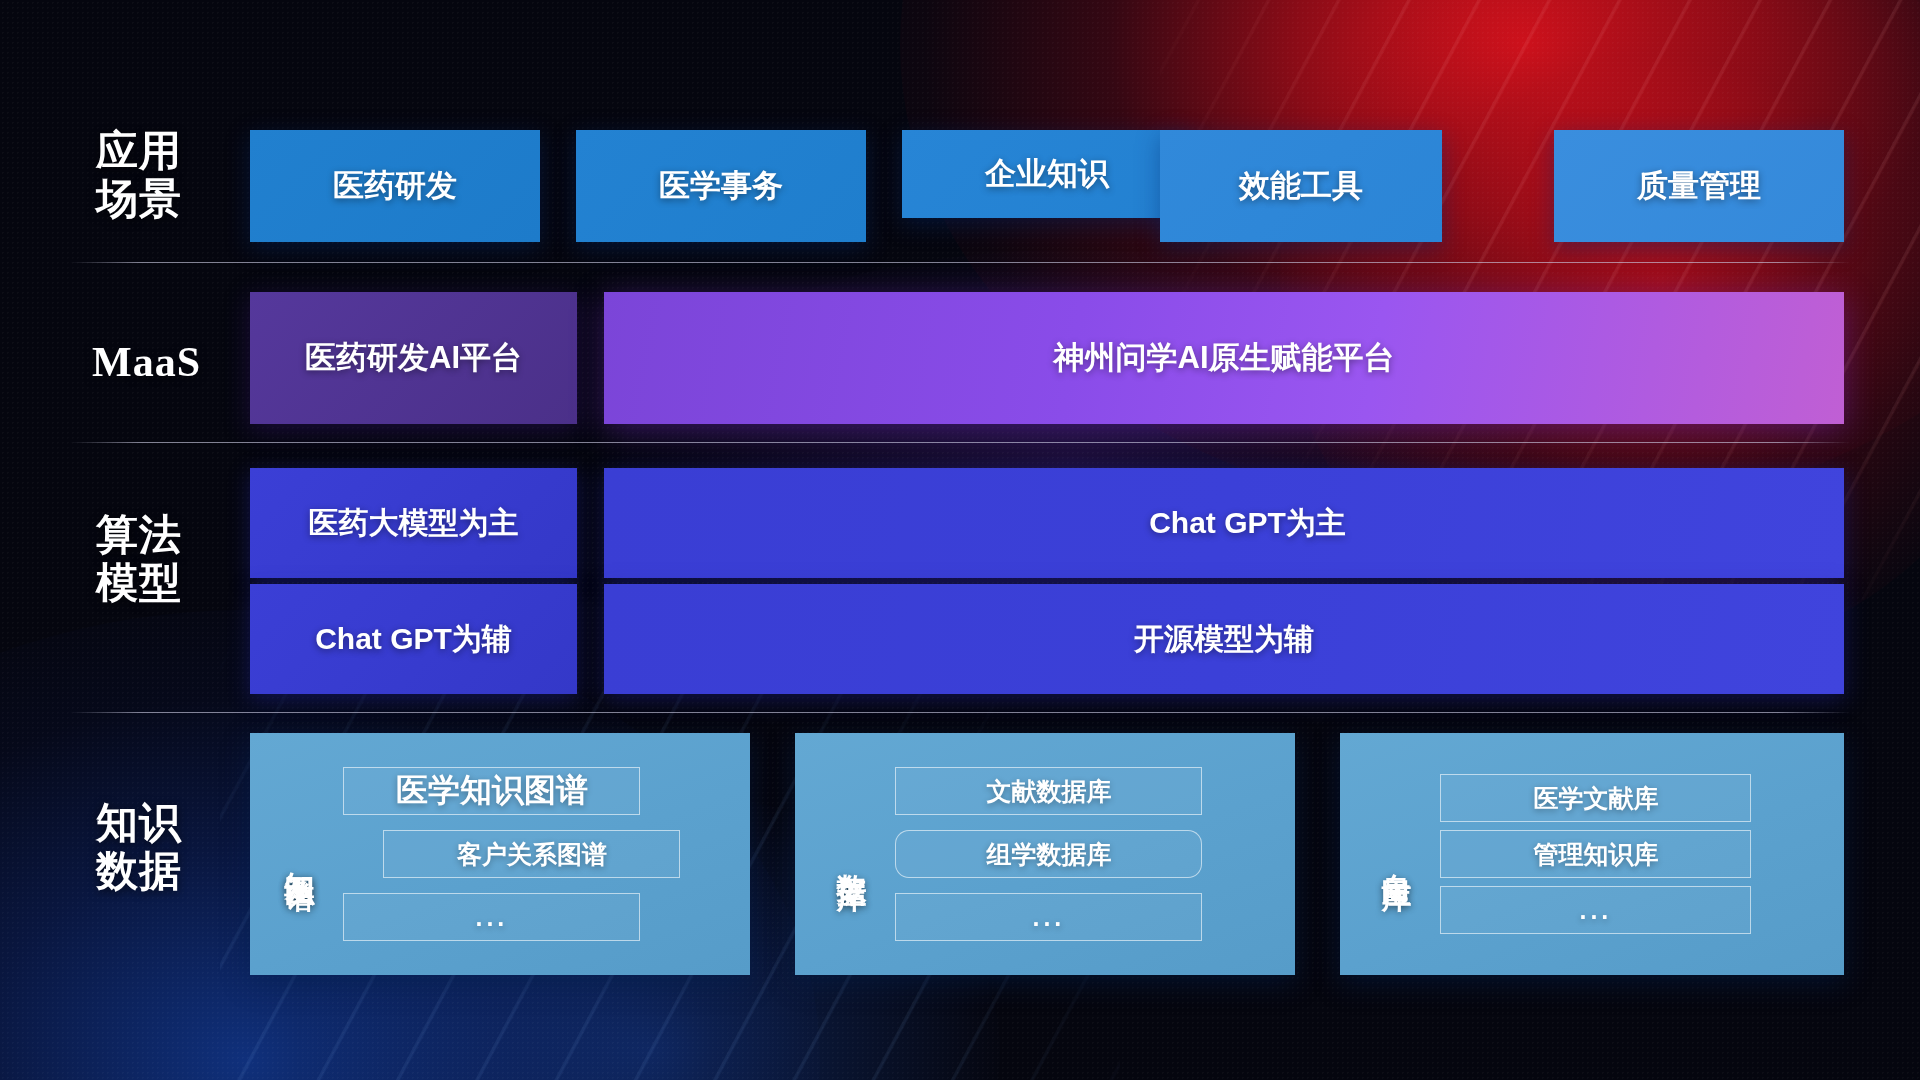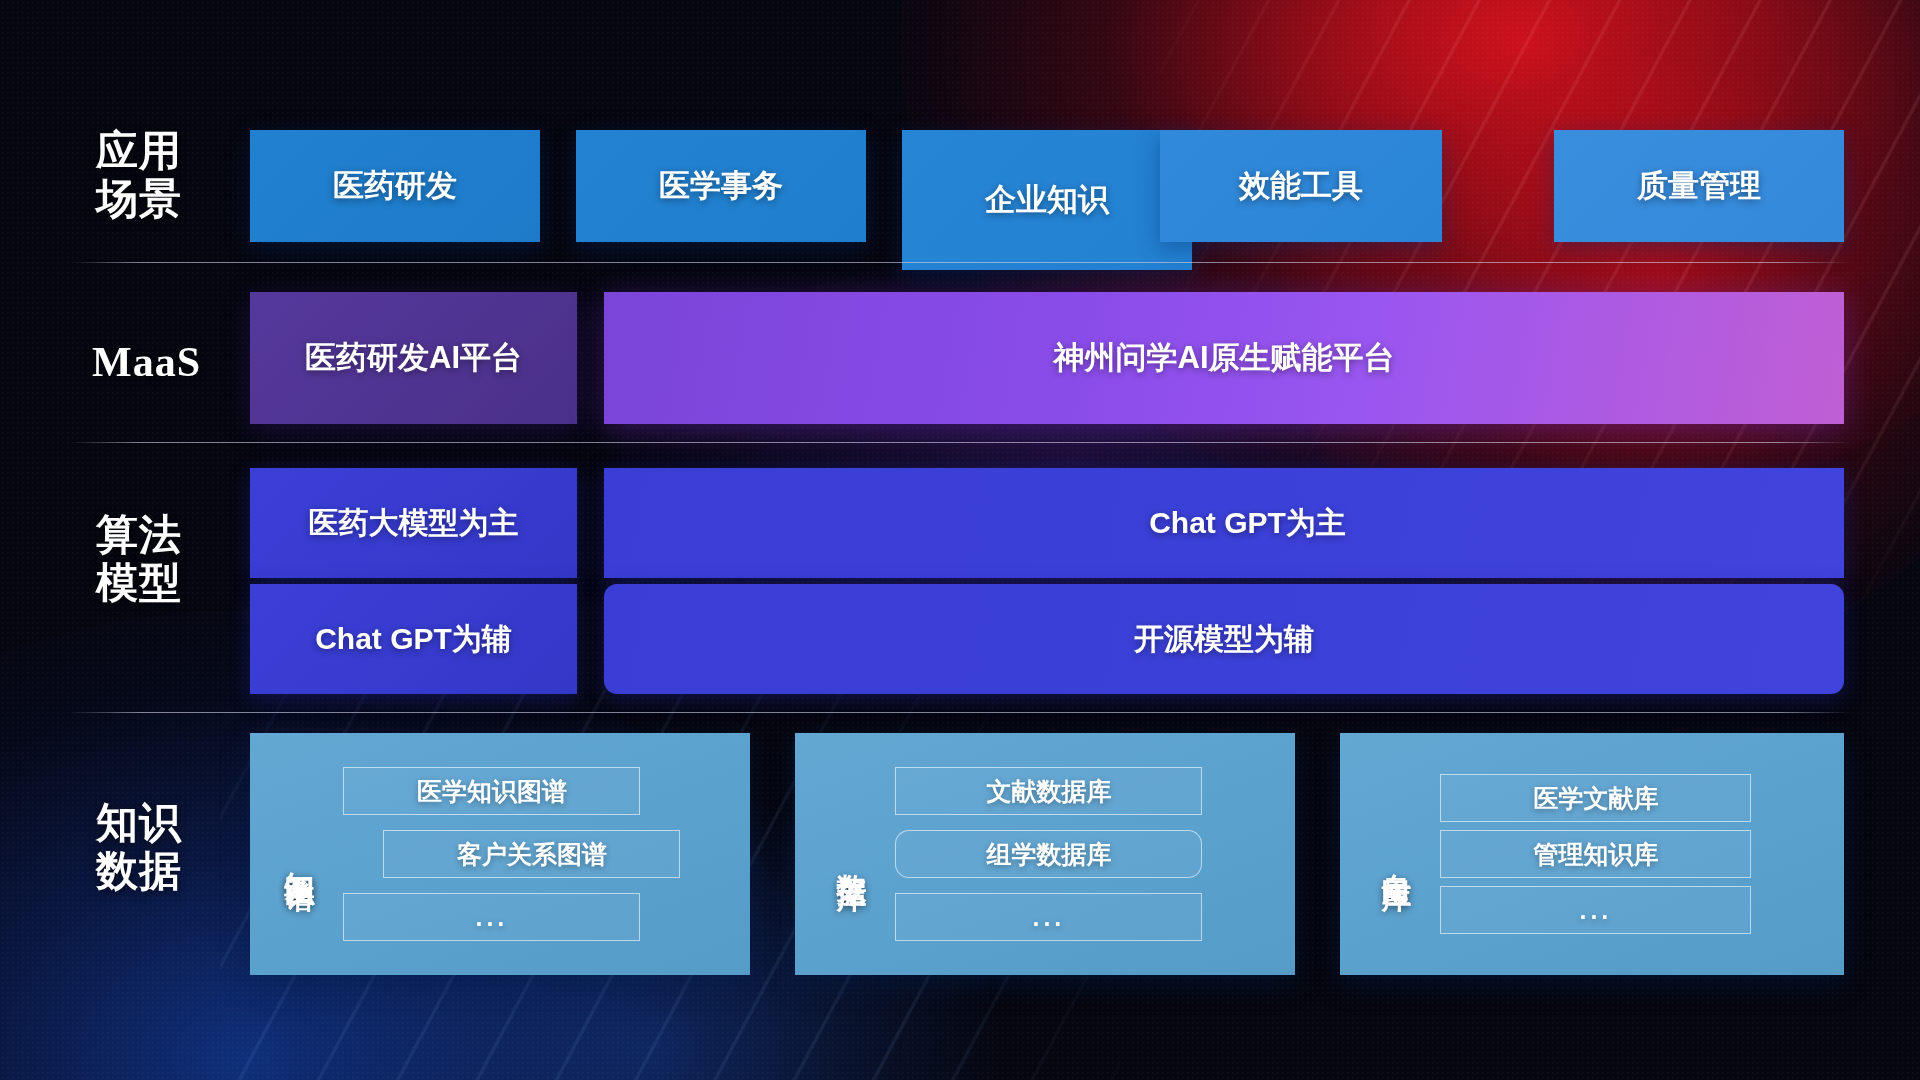--- a/index.html
+++ b/index.html
@@ -156,21 +156,21 @@
 场景</div>
 
   <div class="tile app-tile" style="left:250px; top:130px; width:290px; height:112px; font-size:31px;
               background:linear-gradient(135deg,#2180cf 0%,#1d7bca 100%);">
     <span>医药研发</span>
   </div>
   <div class="tile app-tile" style="left:576px; top:130px; width:290px; height:112px; font-size:31px;
               background:linear-gradient(135deg,#2382d2 0%,#1f7ecd 100%);">
     <span>医学事务</span>
   </div>
-  <div class="tile app-tile" style="left:902px; top:130px; width:290px; height:140px; font-size:31px;
+  <div class="tile app-tile" style="left:902px; top:130px; width:290px; height:88px; font-size:31px;
               background:linear-gradient(135deg,#2785d6 0%,#2381d1 100%);">
     <span>企业知识</span>
   </div>
   <div class="tile app-tile" style="left:1160px; top:130px; width:282px; height:112px; font-size:31px;
               background:linear-gradient(135deg,#3189da 0%,#2b85d6 100%);">
     <span>效能工具</span>
   </div>
   <div class="tile app-tile" style="left:1554px; top:130px; width:290px; height:112px; font-size:31px;
               background:linear-gradient(135deg,#3a8ede 0%,#3489da 100%);">
     <span>质量管理</span>
@@ -206,33 +206,33 @@
               box-shadow:0 5px 22px rgba(30,35,160,.42);padding-left:47px;">
     <span>Chat GPT为主</span>
   </div>
   <div class="tile" style="left:250px; top:584px; width:327px; height:110px; font-size:30px;
               background:linear-gradient(135deg,#3b3fd6 0%,#3438c8 100%);
               box-shadow:0 5px 20px rgba(30,35,160,.42);">
     <span>Chat GPT为辅</span>
   </div>
   <div class="tile" style="left:604px; top:584px; width:1240px; height:110px; font-size:30px;
               background:linear-gradient(100deg,#3a3ed4 0%,#3b40d8 50%,#4044dd 100%);
-              box-shadow:0 5px 22px rgba(30,35,160,.42);border-radius:13px;">
+              box-shadow:0 5px 22px rgba(30,35,160,.42);">
     <span>开源模型为辅</span>
   </div>
 
   <div class="divider" style="left:70px; top:712px; width:1780px;"></div>
 
   <div class="row-label" style="left:96px; top:800px; width:170px; font-size:42px;">知识
 数据</div>
 
   <div class="kpanel" style="left:250px; top:733px; width:500px; height:242px;">
     <div class="vlabel" style="font-size:30px; margin-left:33px; height:190px;">知识图谱</div>
     <div class="kitems" style="margin-left:28px; gap:15px;">
-      <div class="kitem" style="width:297px; height:48px; font-size:25px;">
+      <div class="kitem" style="width:297px; height:48px; font-size:32px;">
         <span>医学知识图谱</span>
       </div>
       <div class="kitem" style="width:297px; height:48px; font-size:25px;margin-left:40px;">
         <span>客户关系图谱</span>
       </div>
       <div class="kitem ellipsis" style="width:297px; height:48px; font-size:25px;">
         <span>...</span>
       </div>
     </div>
   </div>

